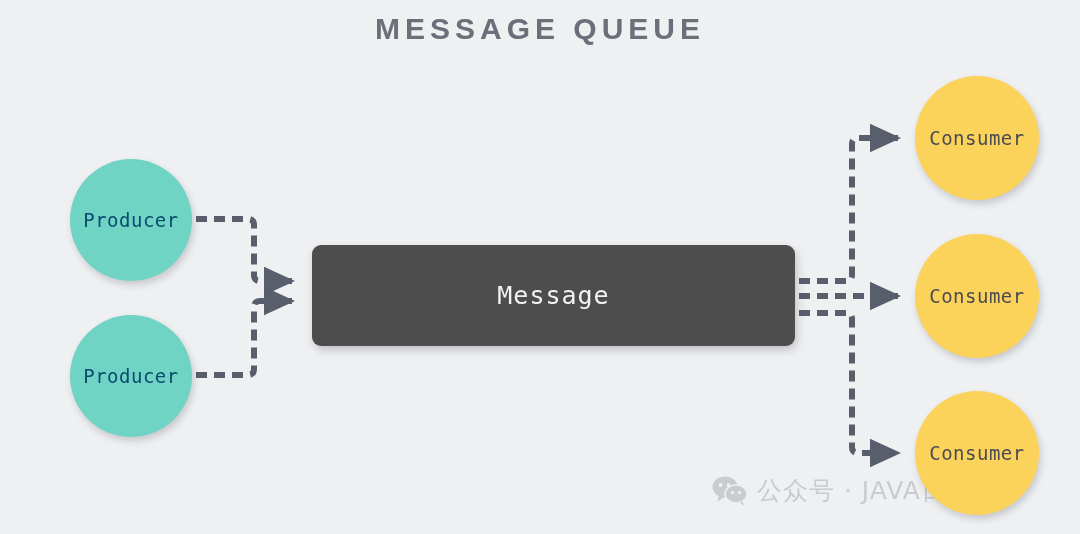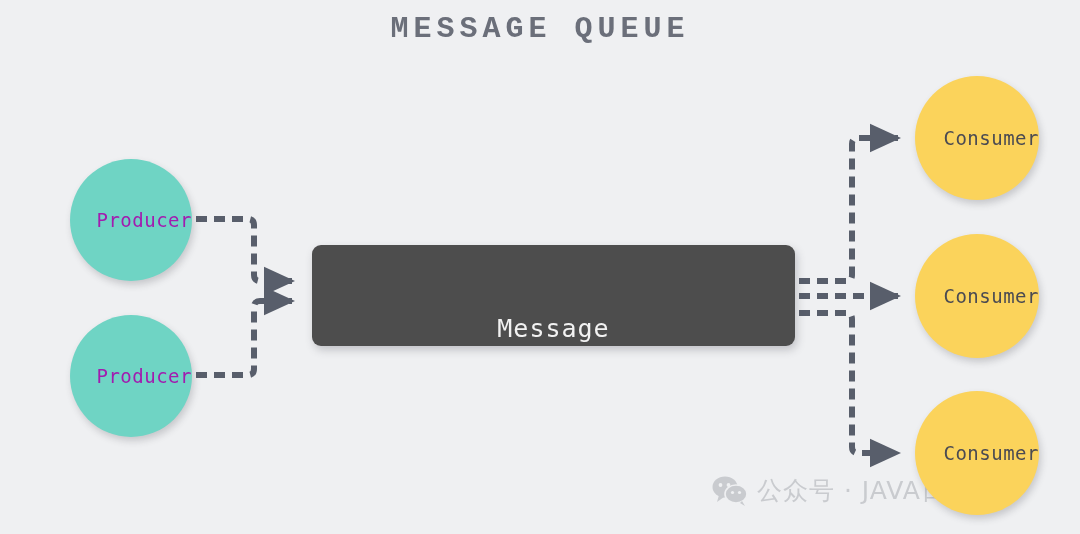--- a/index.html
+++ b/index.html
@@ -20,21 +20,21 @@
     background: #eff0f2;
   }
 
   
   #title {
     position: absolute;
     left: 0;
     top: 12px;
     width: 1080px;
     text-align: center;
-    font-family: Liberation Mono, monospace;
+    font-family: Liberation Sans, sans-serif;
     font-size: 30px;
     font-weight: bold;
     letter-spacing: 5px;
     color: #6b6f7a;
     white-space: pre;
   }
 
   
   #wires {
     position: absolute;
@@ -59,35 +59,35 @@
     white-space: nowrap;
   }
   #watermark .wm-text { color: #c9cbcf; }
 
   
   .node {
     position: absolute;
     box-sizing: border-box;
     display: flex;
     align-items: center;
-    justify-content: flex-end;
+    justify-content: center;
     text-align: center;
   }
   .circle {
     border-radius: 50%;
     font-family: "DejaVu Sans Mono", monospace;
     font-size: 19px;
     letter-spacing: 0.5px;
     box-shadow: 2px 4px 7px rgba(60,60,70,0.22);
   }
   .producer {
     width: 122px;
     height: 122px;
     background: #6fd4c4;
-    color: #a21caf;
+    color: #0c4a6e;
   }
   .consumer {
     width: 124px;
     height: 124px;
     background: #fbd35b;
     color: #4b4b52;
   }
   #queue-box {
     left: 312px;
     top: 245px;

